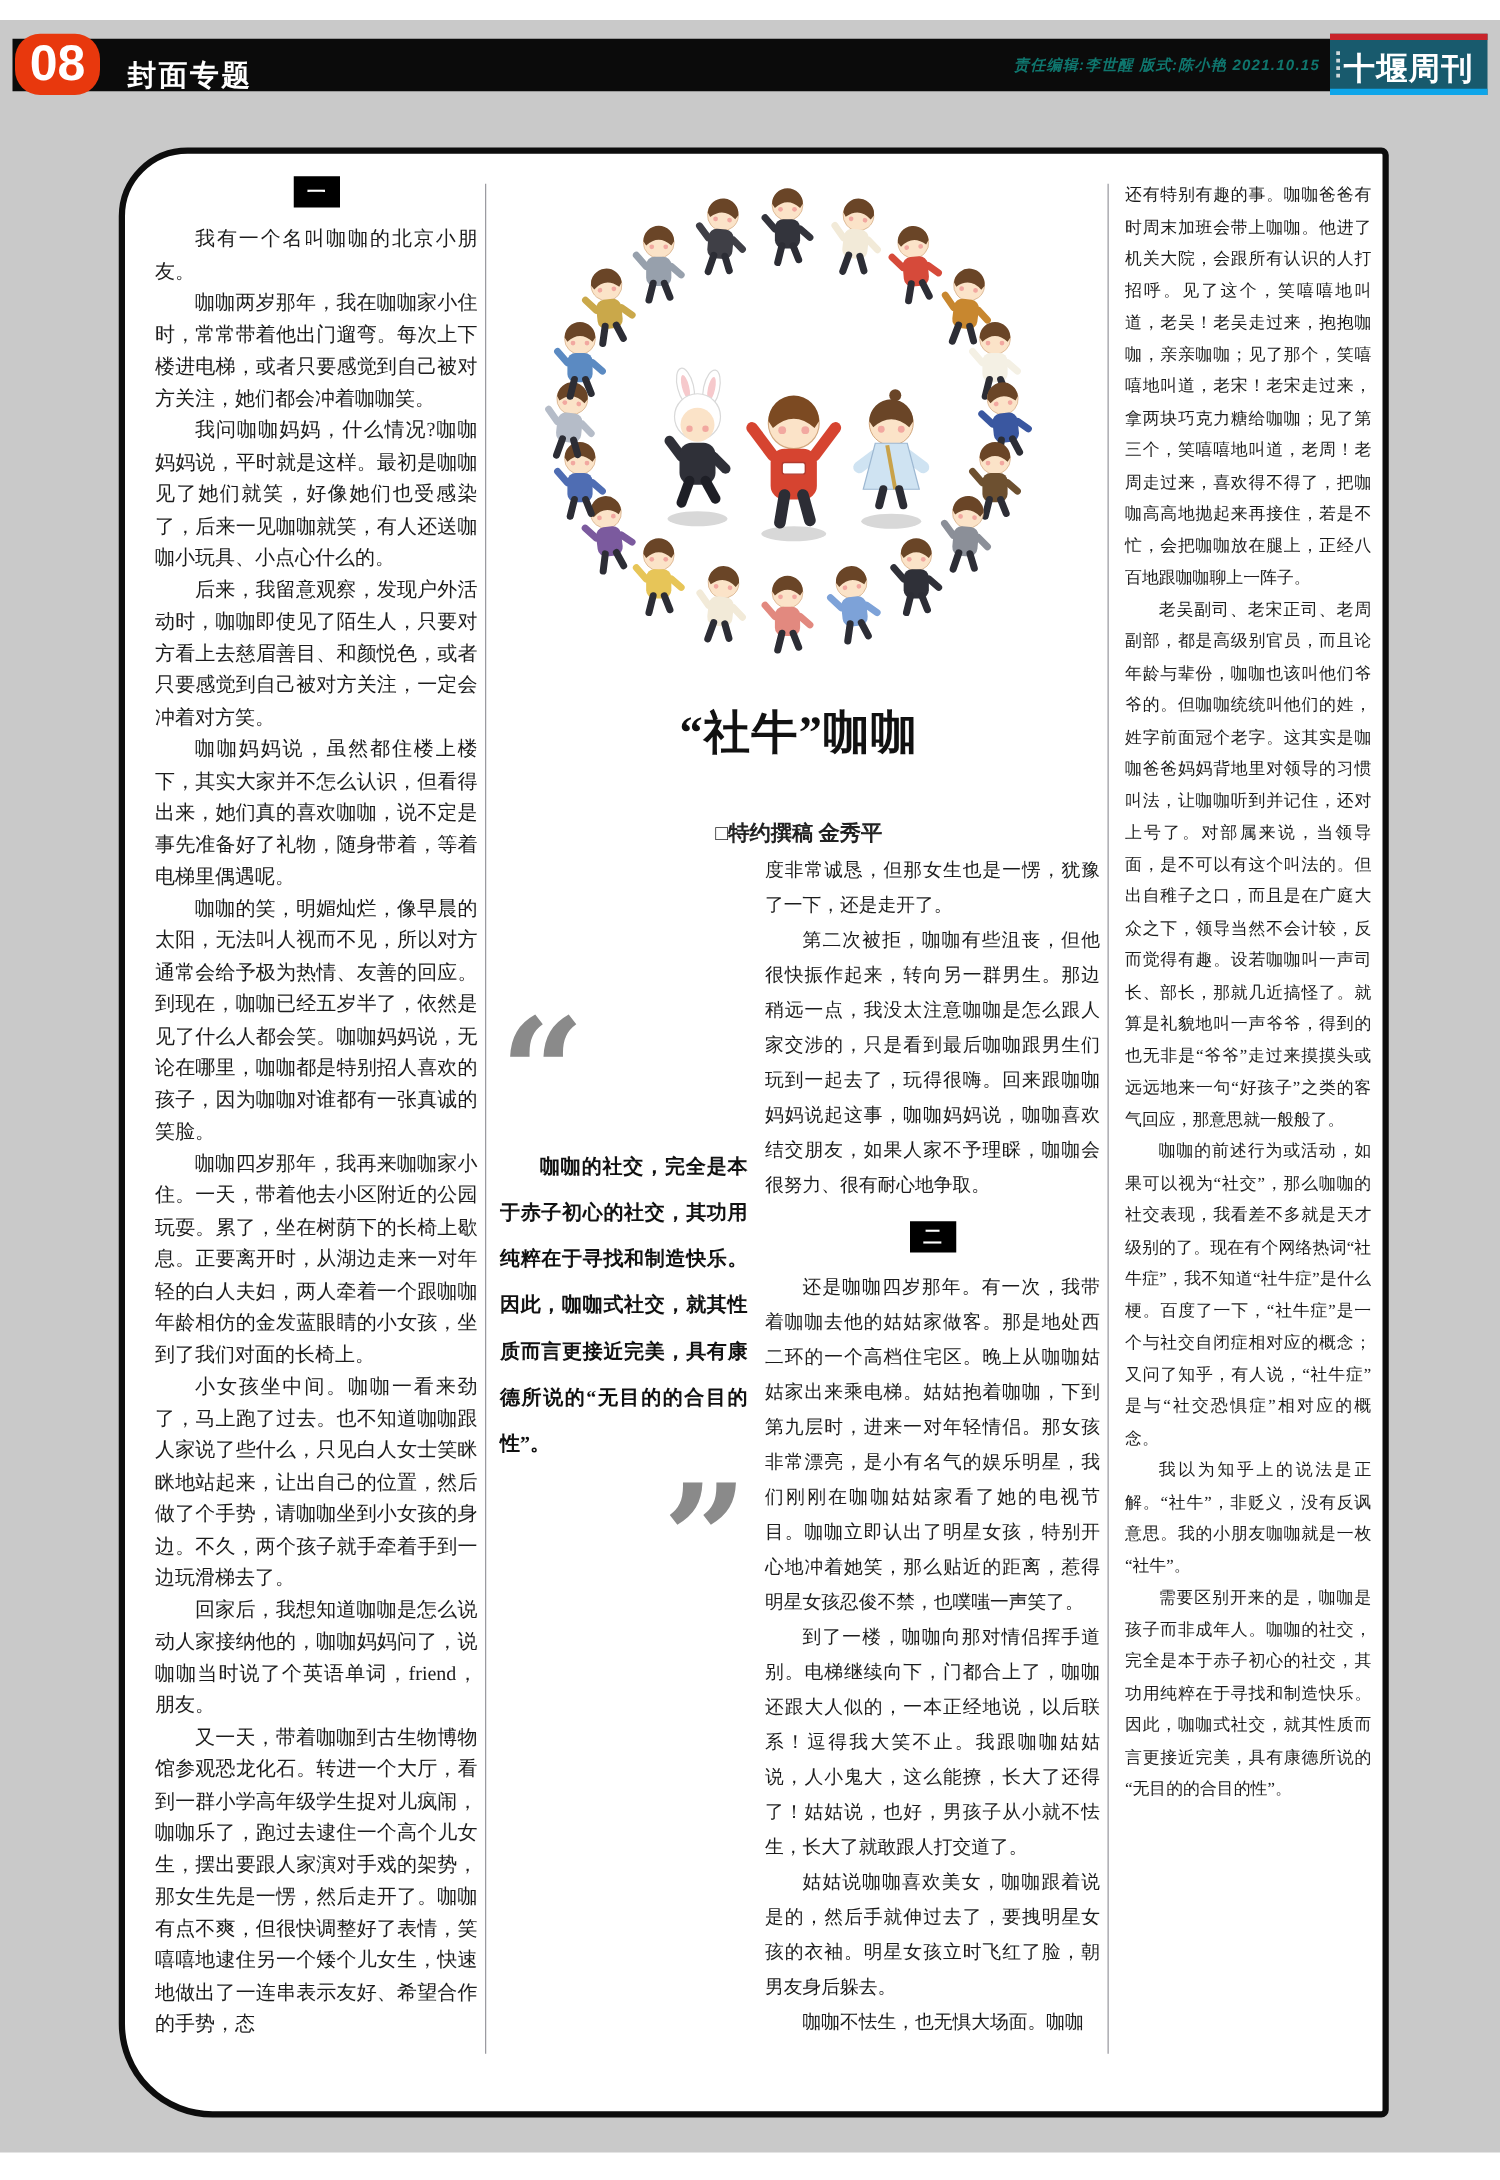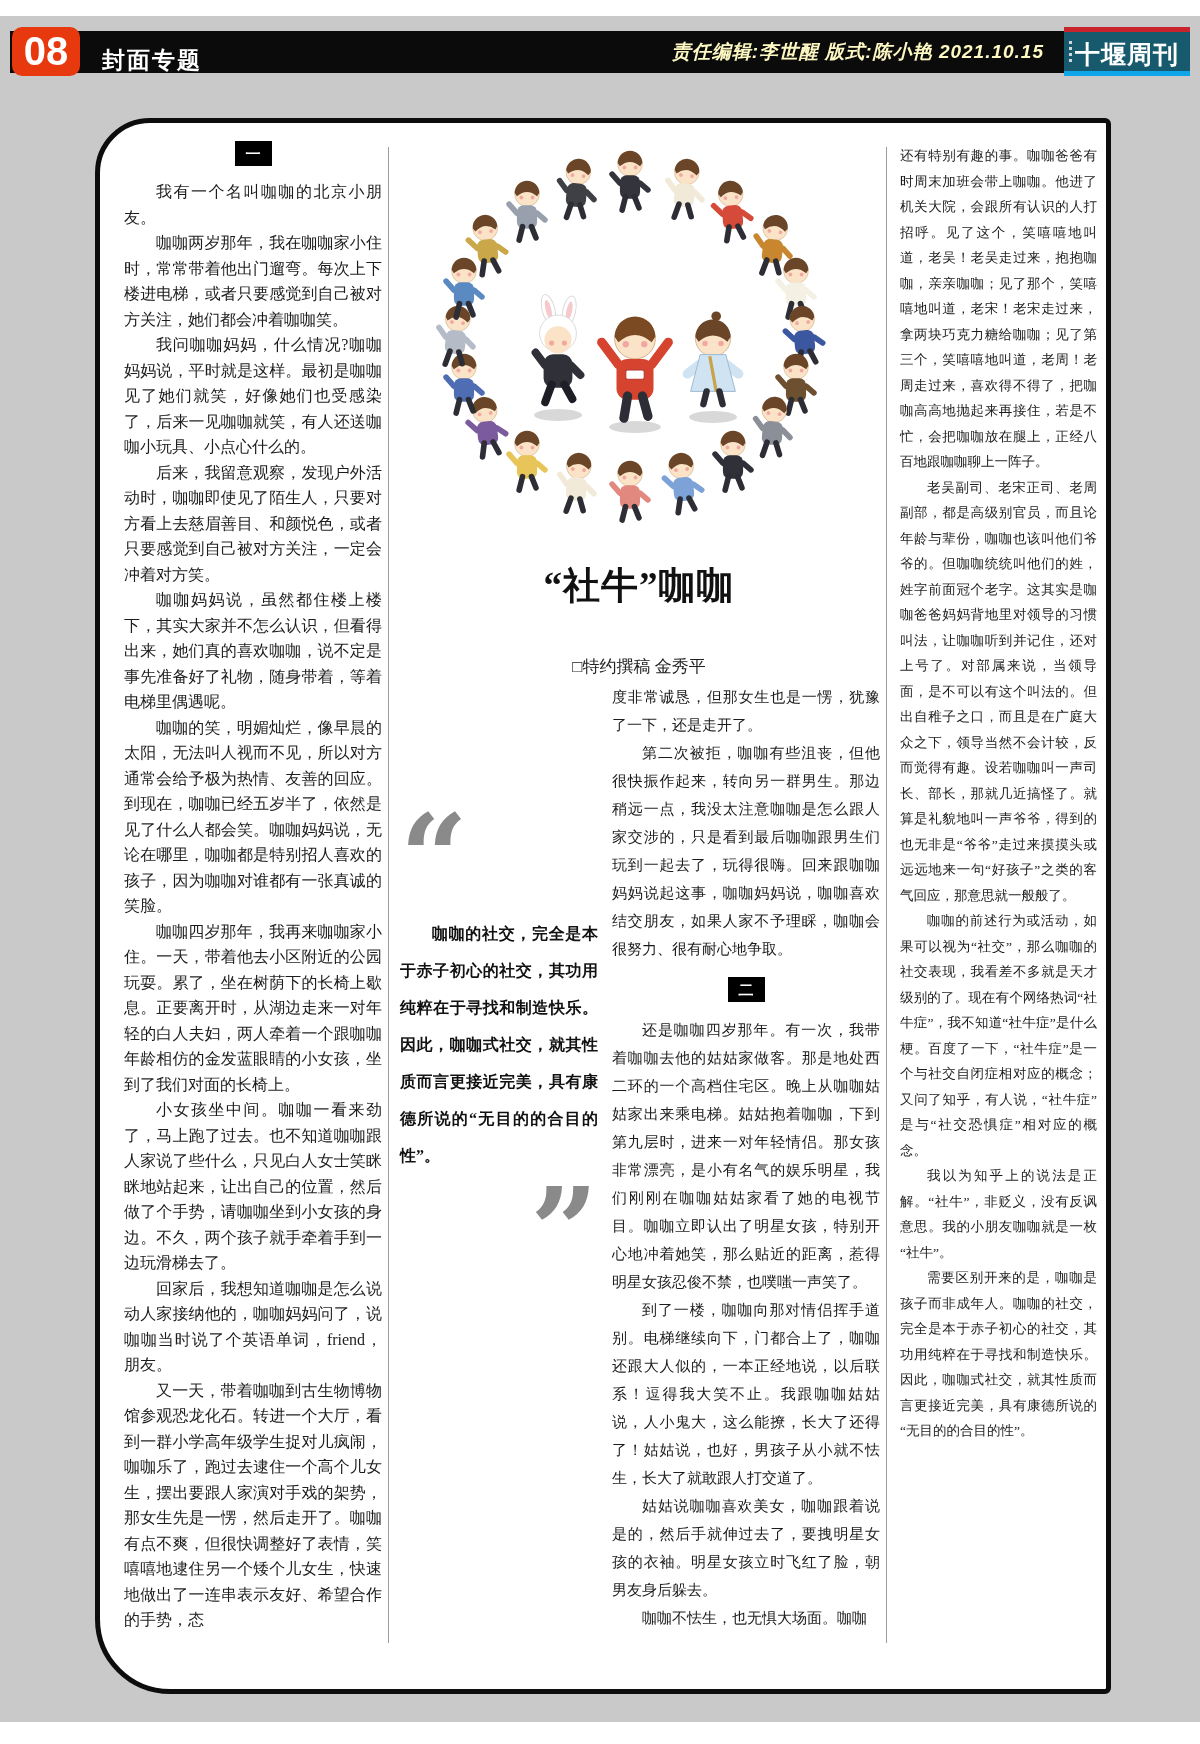--- a/index.html
+++ b/index.html
@@ -5,31 +5,31 @@
   html,body{margin:0;padding:0;}
   body{
     width:1200px;height:1744px;position:relative;background:#ffffff;overflow:hidden;
     font-family:"Liberation Serif","DejaVu Serif",serif;color:#1c1c1c;
   }
   .gray-bg{position:absolute;left:0;top:16px;width:1200px;height:1706px;background:#c9c9c9;}
 
   
   .header-bar{position:absolute;left:10px;top:31px;width:1054px;height:42px;background:#0b0b0b;}
   .page-badge{
-    position:absolute;left:12px;top:27px;width:68px;height:49px;background:#e8380d;border-radius:10px;
+    position:absolute;left:12px;top:27px;width:68px;height:49px;background:#e8380d;border-radius:20px;
     display:flex;align-items:center;justify-content:center;
     color:#fff;font-family:"Liberation Sans",sans-serif;font-weight:bold;font-size:40px;z-index:3;
   }
   .section-label{
     position:absolute;left:92px;top:0;height:59px;display:flex;align-items:center;
     color:#fff;font-family:"Liberation Sans",sans-serif;font-weight:bold;font-size:23px;letter-spacing:2px;
   }
   .editor-line{
-    position:absolute;right:20px;top:0;height:42px;display:flex;align-items:center;
-    color:#fef9c3;font-style:italic;font-family:"Liberation Sans",sans-serif;font-weight:bold;font-size:19px;letter-spacing:1px;
+    position:absolute;right:8px;top:0;height:42px;display:flex;align-items:center;
+    color:#0f766e;font-style:italic;font-family:"Liberation Sans",sans-serif;font-weight:bold;font-size:12px;letter-spacing:1px;
   }
   .masthead{
     position:absolute;left:1064px;top:27px;width:126px;height:49px;background:#185a6d;
     border-top:5px solid #c9242b;border-bottom:5px solid #0ea5e9;box-sizing:border-box;
     display:flex;align-items:flex-end;justify-content:center;z-index:3;
   }
   .masthead-title{color:#fff;font-family:"Liberation Serif","DejaVu Serif",serif;font-weight:bold;font-size:25px;letter-spacing:1px;}
   .masthead-marks{position:absolute;left:5px;top:9px;display:flex;flex-direction:column;gap:3px;}
   .masthead-marks i{display:block;width:3px;height:3px;background:#cfd8da;}
 
@@ -51,21 +51,21 @@
 
   .col1{position:absolute;left:24px;top:18px;width:258px;font-size:16px;line-height:25.5px;}
   .col3{position:absolute;left:800px;top:20px;width:197px;font-size:13.5px;line-height:25.5px;}
 
   .middle{position:absolute;left:298px;top:0;width:482px;height:1566px;}
   .illustration{position:absolute;left:12px;top:8px;width:440px;height:432px;}
   .article-title{
     position:absolute;left:0;top:438px;width:100%;text-align:center;
     font-weight:bold;font-size:37px;color:#111;letter-spacing:1px;
   }
-  .article-byline{position:absolute;left:0;top:532px;width:100%;text-align:center;font-size:17px;color:#222;}
+  .article-byline{position:absolute;left:0;top:532px;width:100%;text-align:center;font-size:17px;color:#222;font-weight:bold;}
   .mid-body{position:absolute;left:214px;top:560px;width:268px;font-size:15px;line-height:28px;}
   .mid-body .marker{margin:14px auto 14px auto;}
 
   .pull-quote{position:absolute;left:2px;top:700px;width:198px;}
   .quote-mark{display:block;color:#8a8a8a;font-family:"DejaVu Serif",serif;font-weight:bold;}
   .quote-open{font-size:118px;line-height:70px;height:86px;text-align:left;}
   .quote-close{font-size:118px;line-height:110px;height:84px;text-align:right;}
   .pull-quote-text{font-weight:bold;font-size:16px;line-height:37px;text-align:justify;text-indent:2em;margin:6px 0 2px 0;color:#111;}
 </style>
 </head>

